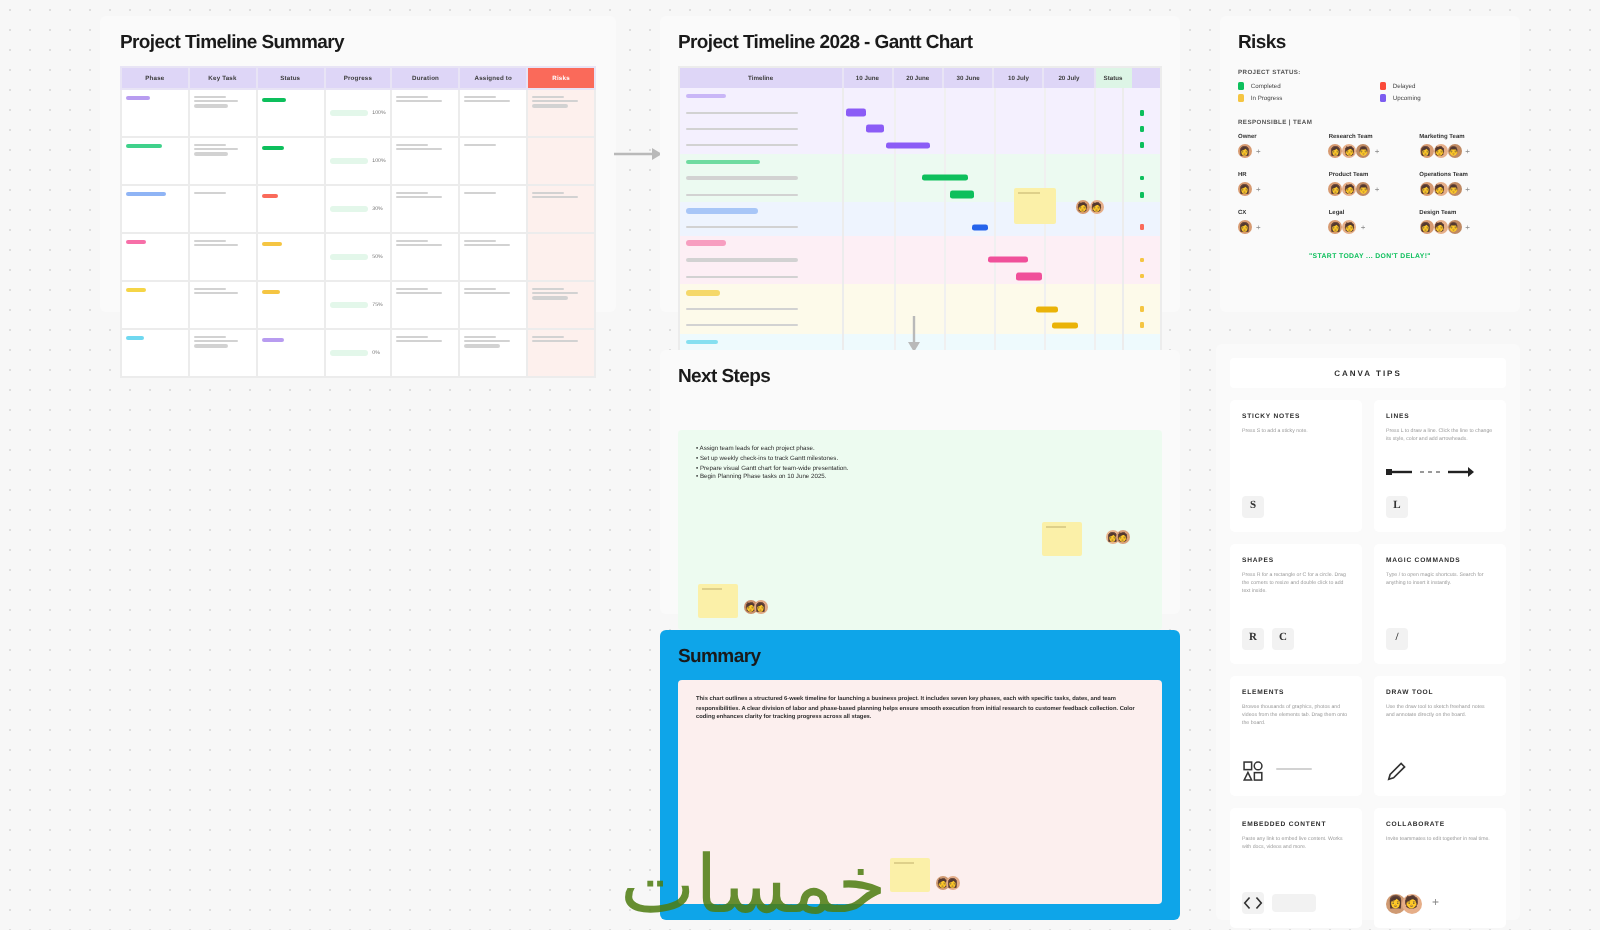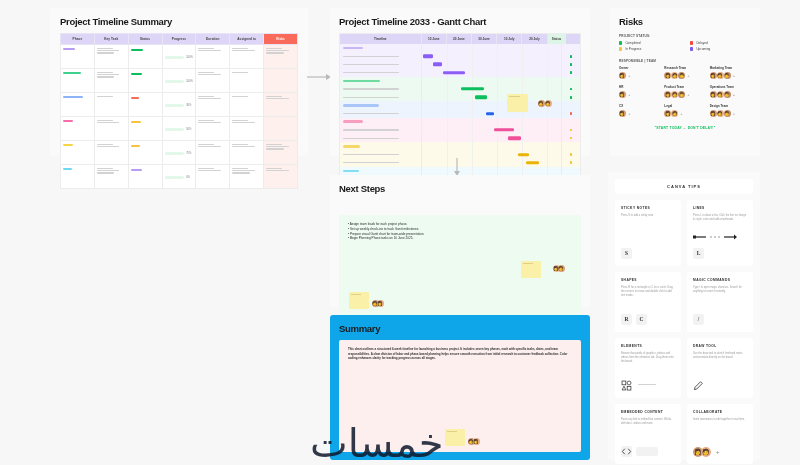--- a/index.html
+++ b/index.html
@@ -89,21 +89,21 @@
   .tip { background: #fff; border-radius: 2.5px; padding: 6px 6px 7px; min-height: 60px; display:flex; flex-direction:column;}
   .tip-t { font-size: 3.3px; font-weight: bold; color: #2c2c2c; letter-spacing: .4px; margin-bottom: 4px; }
   .tip-b { font-size: 2.6px; color: #9a9a9a; line-height: 1.65; margin-bottom: 4px; }
   .key { width: 11px; height: 11px; border-radius: 2px; background: #f2f2f2; color: #333;
          font-size: 5.5px; font-weight: bold; display: flex; align-items: center; justify-content: center; font-family:"Liberation Serif", serif;}
   .tip-foot { margin-top: auto; display: flex; gap: 4px; align-items: center; }
 
   
   .arrow { position: absolute; }
   
-  .wm { position: absolute; left: 310px; top: 420px; font-size: 40px; color: #0f172a;
+  .wm { position: absolute; left: 310px; top: 420px; font-size: 40px; color: #4d7c0f;
         font-family: "DejaVu Sans", sans-serif; opacity: .85; pointer-events: none; }
 </style>
 </head>
 <body>
 
 <div class="dotgrid"></div>
 
 <div class="card" id="overview">
   <div class="sec-title">Project Timeline Summary</div>
   <table class="tbl">
@@ -269,21 +269,21 @@
       </tbody>
   </table>
 </div>
 
 <svg class="arrow" style="left:306px;top:72px;" width="26" height="10">
   <line x1="1" y1="5" x2="20" y2="5" stroke="#b9b9b9" stroke-width="1.2"></line>
   <polygon points="20,2 25,5 20,8" fill="#b9b9b9"></polygon>
 </svg>
 
 <div class="card" id="gantt">
-  <div class="sec-title">Project Timeline 2033 - Gantt Chart</div>
+  <div class="sec-title">Project Timeline 2028 - Gantt Chart</div>
   <div class="gwrap" style="position: relative;">
     <div class="ghead" id="g-head">
         <div class="gh-task">Timeline</div>
         <div class="gh-col">10 June</div>
         <div class="gh-col">20 June</div>
         <div class="gh-col">30 June</div>
         <div class="gh-col">10 July</div>
         <div class="gh-col">20 July</div>
         <div class="gh-status">Status</div>
       </div>

